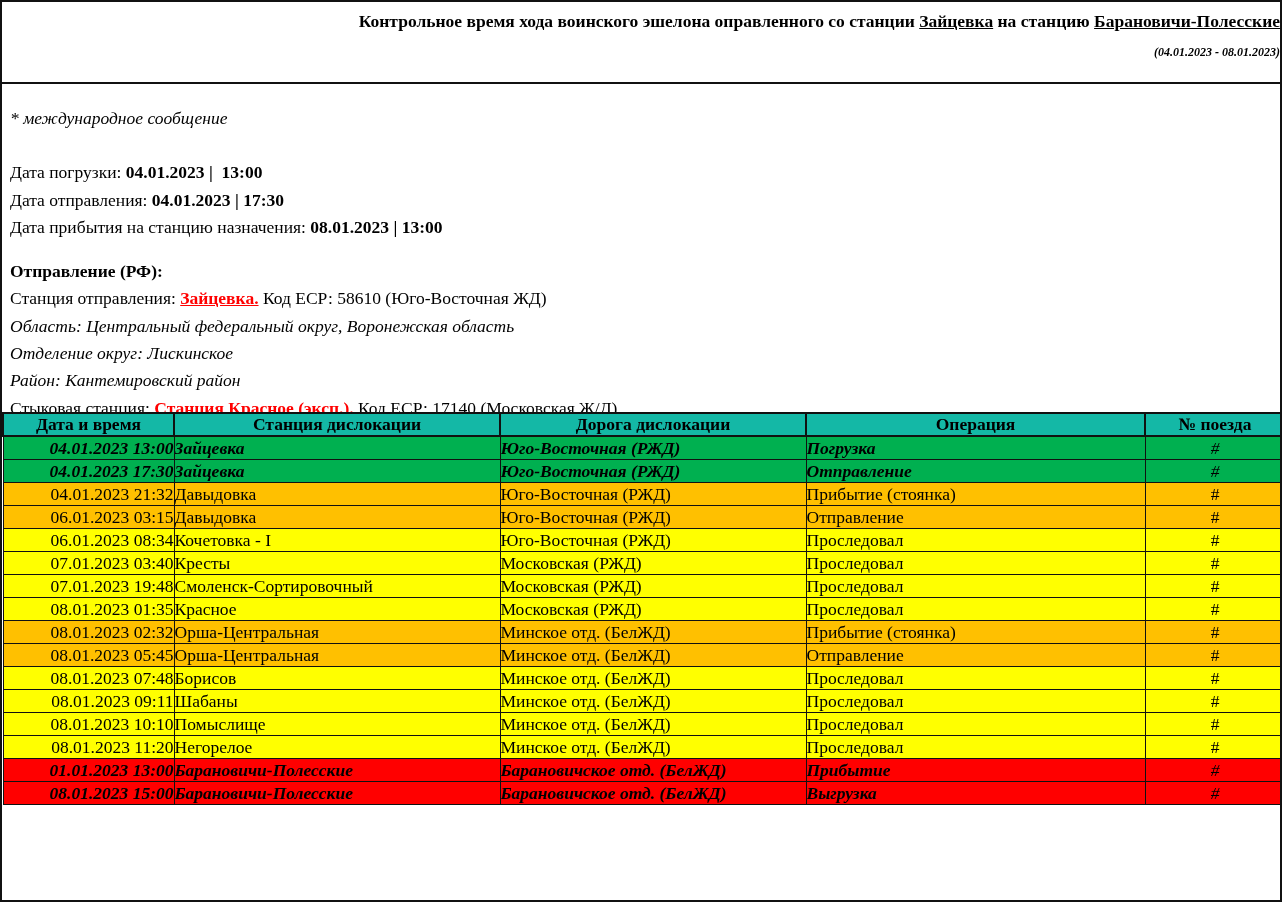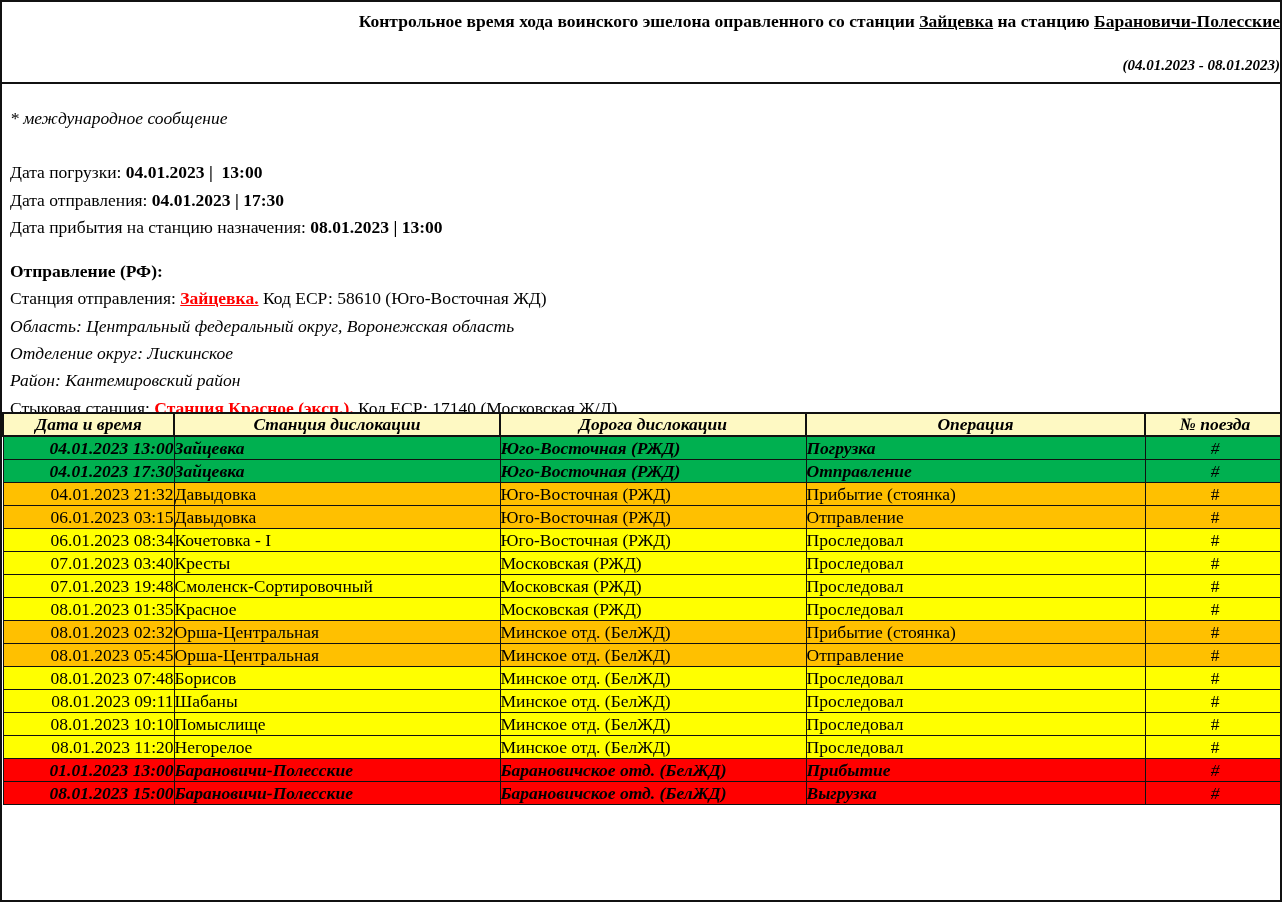--- a/index.html
+++ b/index.html
@@ -23,24 +23,24 @@
     padding-top: 9px;
   }
   .doc-title {
     font-weight: bold;
     font-size: 17.5px;
     line-height: 21px;
     white-space: nowrap;
   }
   .doc-title .u { text-decoration: underline; }
   .doc-subtitle {
-    margin-top: 25px;
+    margin-top: 13px;
     font-weight: bold;
     font-style: italic;
-    font-size: 15px;
+    font-size: 12px;
   }
   
   .info-block {
     box-sizing: border-box;
     height: 328px;
     padding: 0 24px 0 8px;
     font-size: 17.5px;
     overflow: hidden;
   }
   .info-block p { margin: 0; line-height: 27.3px; }
@@ -61,26 +61,25 @@
     border-collapse: collapse;
     table-layout: fixed;
     font-size: 17.5px;
   }
   table.schedule th {
     box-sizing: content-box;
     height: 21px;
     line-height: 21px;
     padding: 0;
     border: 2px solid #111111;
-    background: #fef9c3;
+    background: #14b8a6;
     font-weight: bold;
     text-align: center;
     overflow: hidden;
     white-space: nowrap;
-    font-style: italic;
   }
   table.schedule td {
     box-sizing: content-box;
     height: 22px;
     line-height: 22px;
     padding: 0;
     border: 1px solid #111111;
     overflow: hidden;
     white-space: nowrap;
   }

